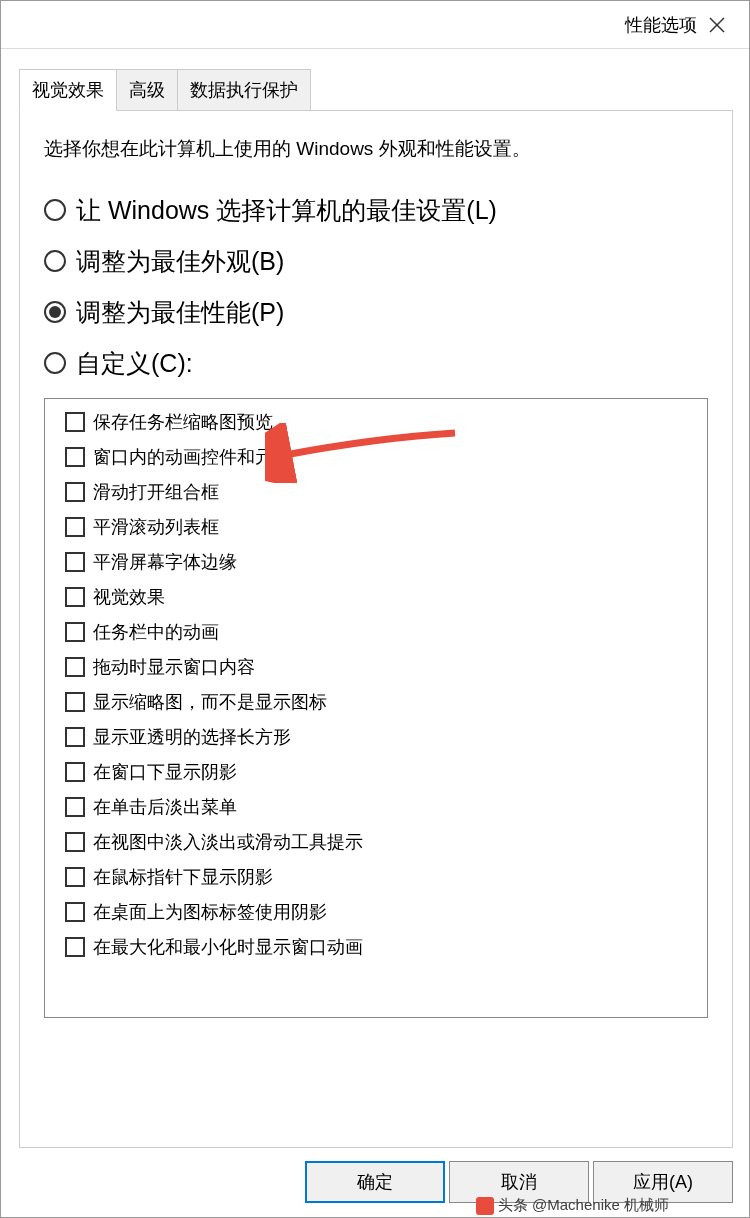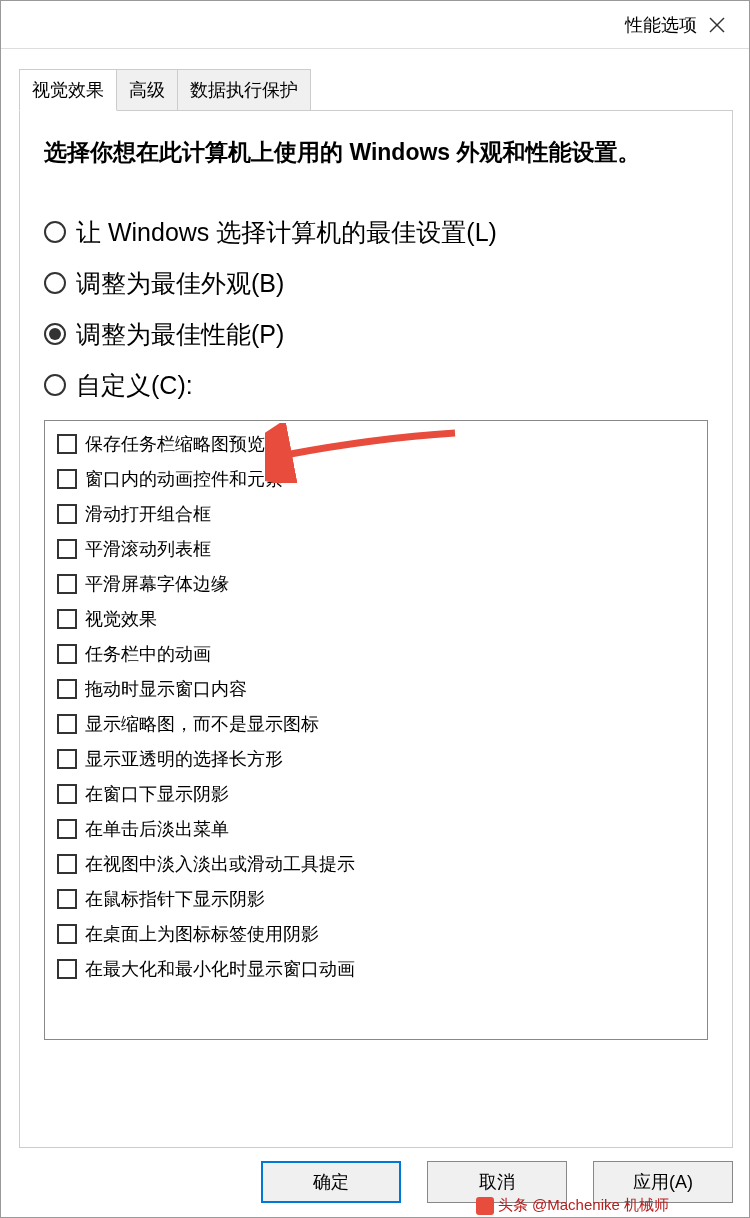--- a/index.html
+++ b/index.html
@@ -56,24 +56,23 @@
   }
   .tab-panel {
     border: 1px solid #ccc;
     margin: -1px 16px 0 18px;
     padding: 24px 24px 20px 24px;
     height: 1038px;
     position: relative;
     z-index: 1;
   }
   .instruction {
-    font-size: 23px;
-    margin-bottom: 46px;
+    font-size: 19px;
+    margin-bottom: 30px;
     line-height: 1.5;
-    font-weight: bold;
   }
   .radio-group { margin-bottom: 18px; }
   .radio-item {
     display: flex;
     align-items: center;
     margin-bottom: 18px;
     font-size: 25px;
     cursor: pointer;
   }
   .radio-circle {
@@ -96,21 +95,21 @@
     position: absolute;
     top: 312px;
     left: 245px;
     pointer-events: none;
     z-index: 5;
   }
   .checklist-box {
     border: 1px solid #888;
     height: 620px;
     overflow: hidden;
-    padding: 6px 8px;
+    padding: 6px 16px;
   }
   .check-item {
     display: flex;
     align-items: center;
     padding: 4px 4px;
     font-size: 18px;
     cursor: pointer;
     line-height: 1.5;
   }
   .checkbox-square {
@@ -118,21 +117,21 @@
     border: 2px solid #333;
     margin-right: 8px;
     flex-shrink: 0;
     background: #fff;
   }
   .button-row {
     position: absolute;
     bottom: 14px;
     right: 16px;
     display: flex;
-    gap: 26px;
+    gap: 4px;
     align-items: flex-end;
   }
   .btn {
     min-width: 140px;
     height: 42px;
     border: 1px solid #888;
     background: #f0f0f0;
     font-size: 18px;
     font-family: inherit;
     cursor: pointer;
@@ -141,21 +140,21 @@
     justify-content: center;
   }
   .btn.default {
     border: 2px solid #0078d7;
   }
   .watermark {
     position: absolute;
     bottom: 2px;
     right: 80px;
     font-size: 15px;
-    color: #b91c1c;
+    color: #404040;
     display: flex;
     align-items: center;
     gap: 4px;
     z-index: 10;
   }
   .watermark-icon {
     width: 18px; height: 18px;
     background: #e84c3d;
     border-radius: 3px;
     display: inline-block;

